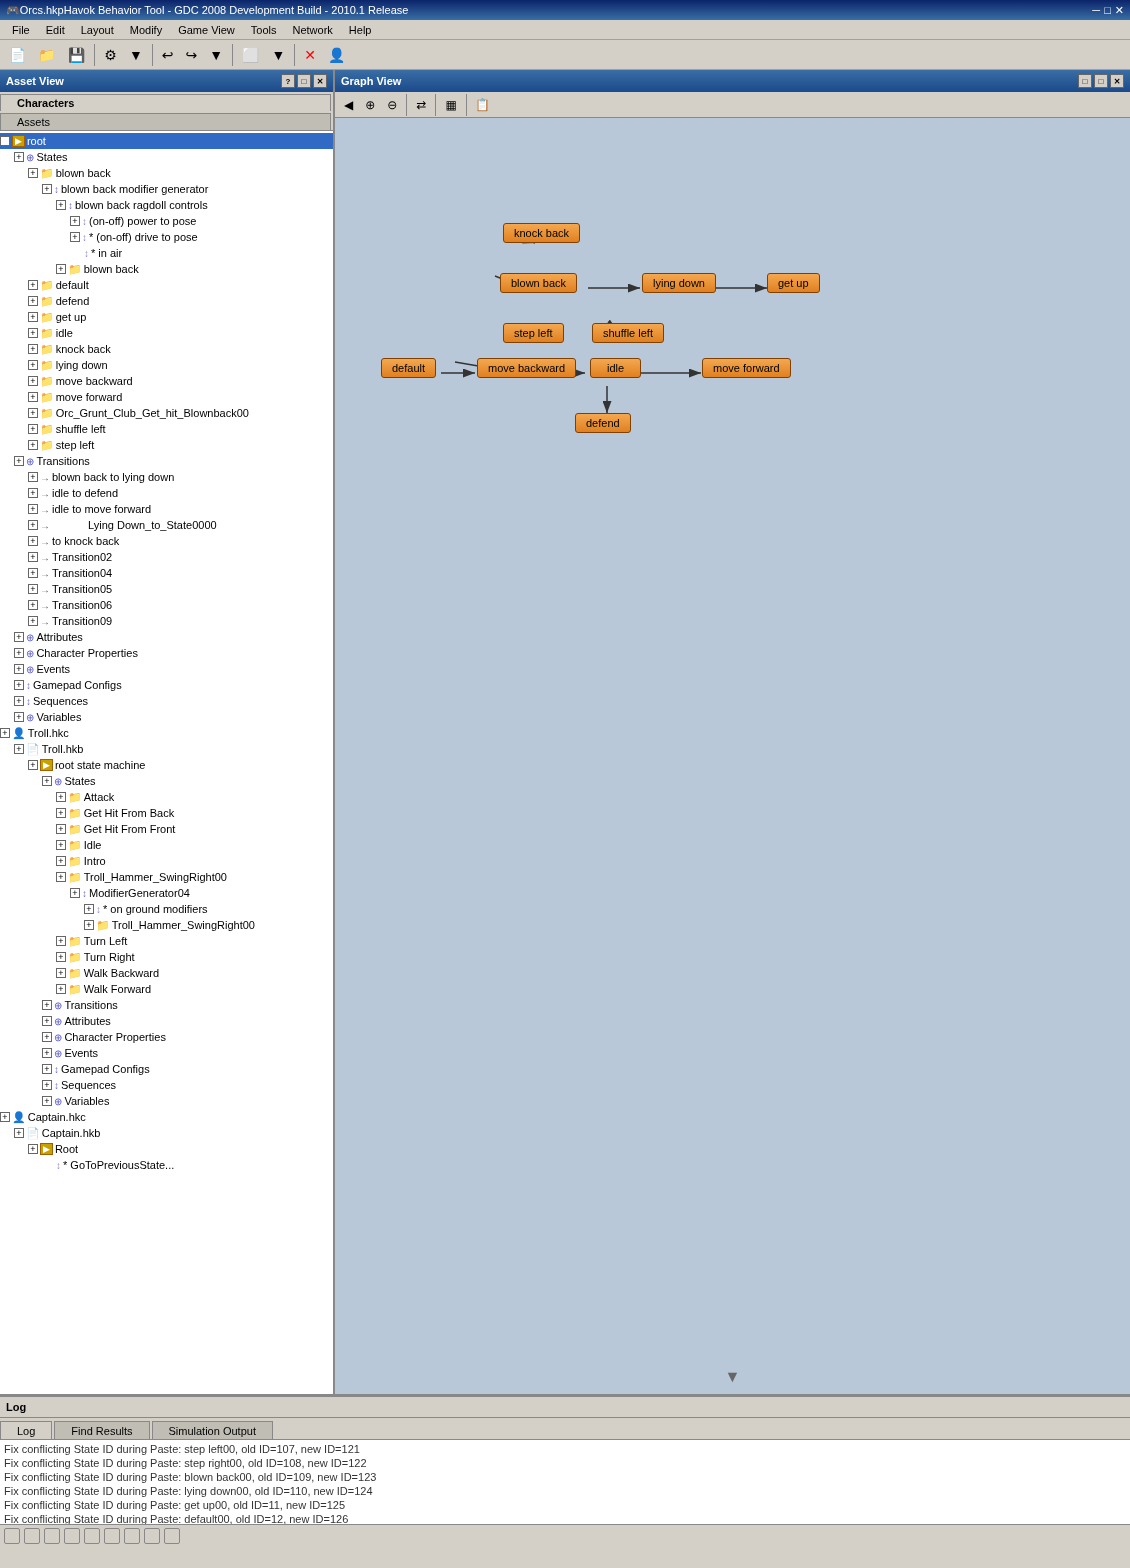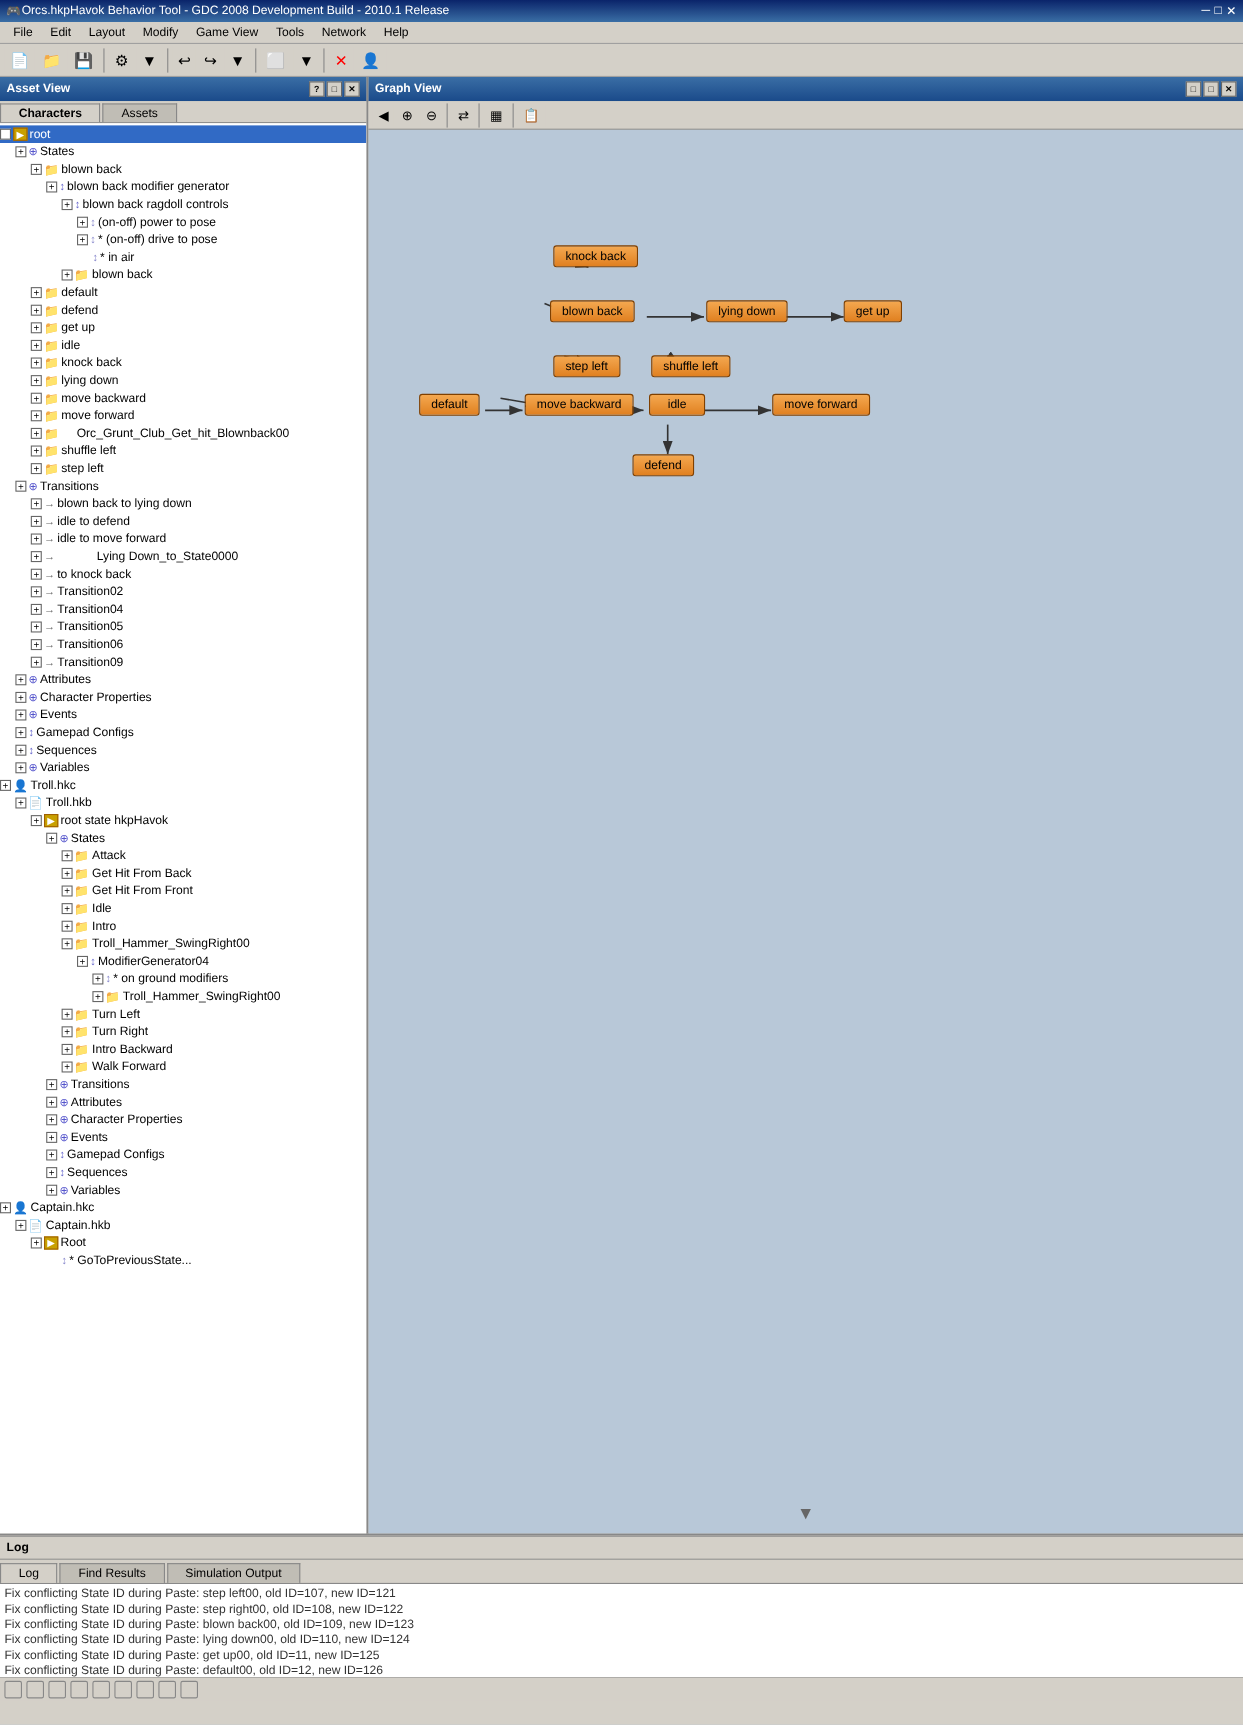--- a/index.html
+++ b/index.html
@@ -90,20 +90,21 @@
       font-size: 8px;
       cursor: pointer;
       color: #000;
     }
 
     
     .tab-bar {
       background: #d4d0c8;
       display: flex;
       border-bottom: 1px solid #888;
+      flex-direction: column;
     }
     .tab {
       padding: 2px 16px;
       border: 1px solid #888;
       border-bottom: none;
       background: #c0bdb5;
       cursor: pointer;
       font-size: 11px;
       margin-right: 2px;
       margin-top: 2px;
@@ -433,21 +434,21 @@
         <div class="tree-item">
           <span style="display:inline-block;width:28px;"></span>
           <span class="tree-expand">+</span>
           <span style="color:#c8a000;font-size:11px;">📁</span>
           <span class="tree-label" style="margin-left:2px;">move forward</span>
         </div>
         <div class="tree-item">
           <span style="display:inline-block;width:28px;"></span>
           <span class="tree-expand">+</span>
           <span style="color:#00a000;font-size:11px;">📁</span>
-          <span class="tree-label" style="margin-left:16px;">Orc_Grunt_Club_Get_hit_Blownback00</span>
+          <span class="tree-label" style="margin-left:2px;">Orc_Grunt_Club_Get_hit_Blownback00</span>
         </div>
         <div class="tree-item">
           <span style="display:inline-block;width:28px;"></span>
           <span class="tree-expand">+</span>
           <span style="color:#c8a000;font-size:11px;">📁</span>
           <span class="tree-label" style="margin-left:2px;">shuffle left</span>
         </div>
         <div class="tree-item">
           <span style="display:inline-block;width:28px;"></span>
           <span class="tree-expand">+</span>
@@ -565,21 +566,21 @@
         <div class="tree-item">
           <span style="display:inline-block;width:14px;"></span>
           <span class="tree-expand">+</span>
           <span style="font-size:11px;color:#888;">📄</span>
           <span class="tree-label" style="margin-left:2px;">Troll.hkb</span>
         </div>
         <div class="tree-item">
           <span style="display:inline-block;width:28px;"></span>
           <span class="tree-expand">+</span>
           <span style="color:#c8a000;font-size:11px;background:#c8a000;border:1px solid #a06000;padding:0 2px;color:#fff;font-size:9px;">▶</span>
-          <span class="tree-label" style="margin-left:2px;">root state hkpHavok</span>
+          <span class="tree-label" style="margin-left:2px;">root state machine</span>
         </div>
         <div class="tree-item">
           <span style="display:inline-block;width:42px;"></span>
           <span class="tree-expand">+</span>
           <span style="font-size:10px;color:#5555cc;">⊕</span>
           <span class="tree-label" style="margin-left:2px;">States</span>
         </div>
         <div class="tree-item">
           <span style="display:inline-block;width:56px;"></span>
           <span class="tree-expand">+</span>
@@ -643,21 +644,21 @@
         <div class="tree-item">
           <span style="display:inline-block;width:56px;"></span>
           <span class="tree-expand">+</span>
           <span style="color:#c8a000;font-size:11px;">📁</span>
           <span class="tree-label" style="margin-left:2px;">Turn Right</span>
         </div>
         <div class="tree-item">
           <span style="display:inline-block;width:56px;"></span>
           <span class="tree-expand">+</span>
           <span style="color:#c8a000;font-size:11px;">📁</span>
-          <span class="tree-label" style="margin-left:2px;">Intro Backward</span>
+          <span class="tree-label" style="margin-left:2px;">Walk Backward</span>
         </div>
         <div class="tree-item">
           <span style="display:inline-block;width:56px;"></span>
           <span class="tree-expand">+</span>
           <span style="color:#c8a000;font-size:11px;">📁</span>
           <span class="tree-label" style="margin-left:2px;">Walk Forward</span>
         </div>
         <div class="tree-item">
           <span style="display:inline-block;width:42px;"></span>
           <span class="tree-expand">+</span>

